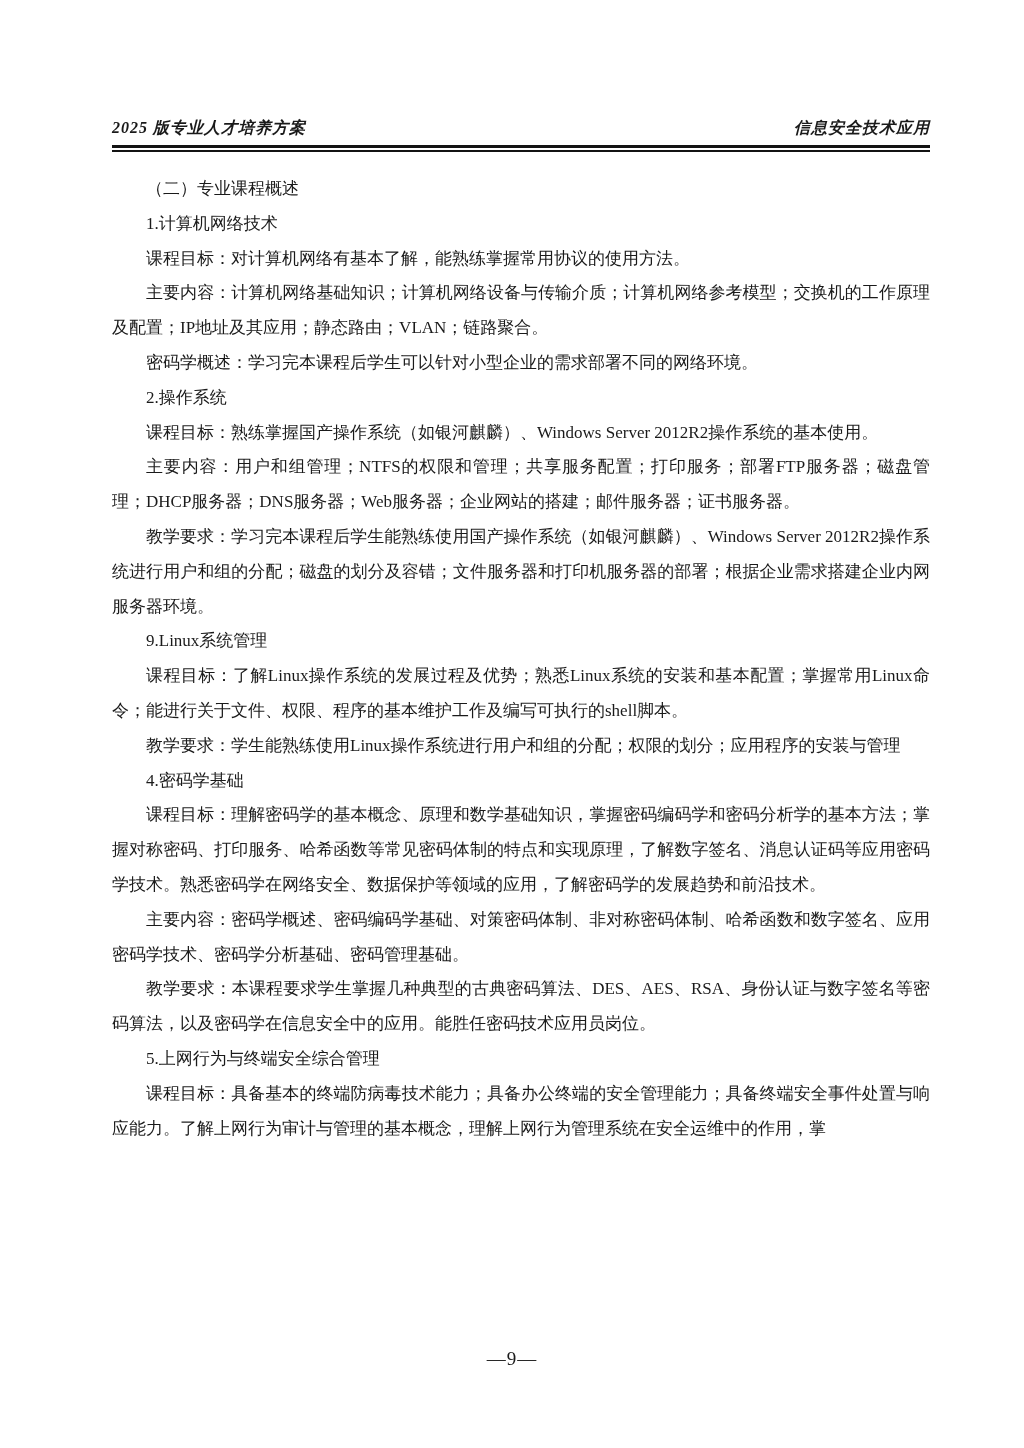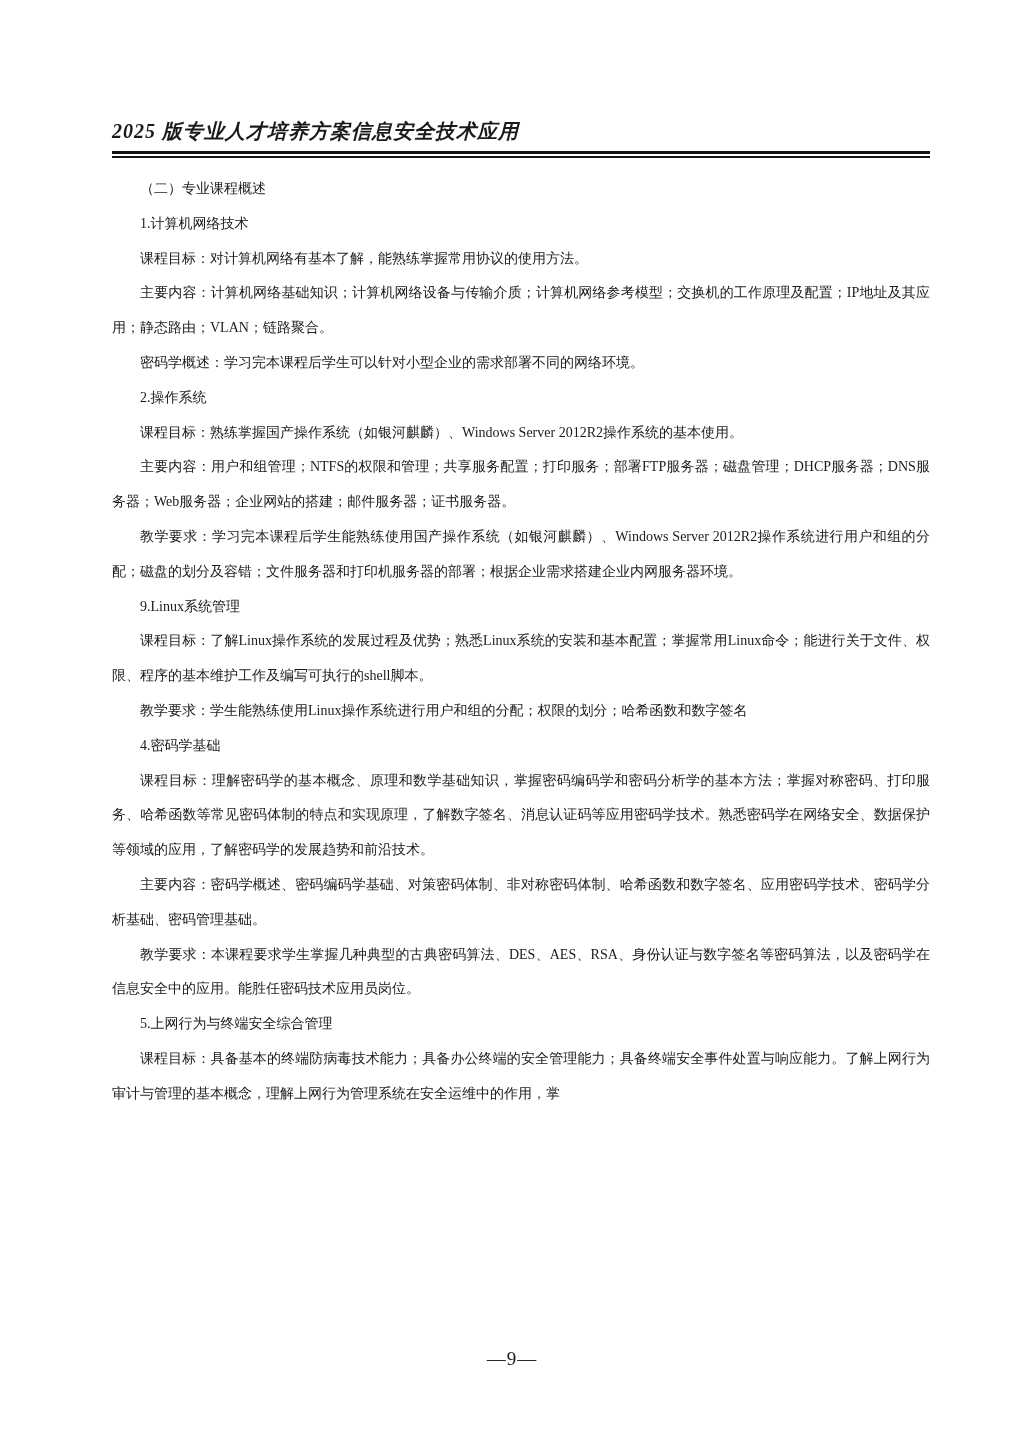--- a/index.html
+++ b/index.html
@@ -17,40 +17,40 @@
     color: #1a1a1a;
   }
   .page-header {
     position: absolute;
     left: 112px;
     width: 818px;
     top: 118px;
   }
   .header-row {
     display: flex;
-    justify-content: flex-start;
+    justify-content: space-between;
     align-items: flex-end;
-    font-size: 20px;
+    font-size: 16px;
     font-weight: bold;
     font-style: italic;
     letter-spacing: 1px;
     white-space: nowrap;
   }
   .header-rule {
     margin-top: 6px;
     height: 2px;
     border-top: 3px solid #131313;
     border-bottom: 2px solid #131313;
   }
   .document-body {
     position: absolute;
     left: 112px;
     width: 818px;
     top: 172px;
-    font-size: 14px;
+    font-size: 17px;
     line-height: 34.8px;
     text-align: justify;
   }
   .para {
     margin: 0;
     padding: 0;
     text-indent: 2em;
   }
   .page-footer {
     position: absolute;
@@ -80,21 +80,21 @@
       <p class="para course">1.计算机网络技术</p>
       <p class="para body">课程目标：对计算机网络有基本了解，能熟练掌握常用协议的使用方法。</p>
       <p class="para body">主要内容：计算机网络基础知识；计算机网络设备与传输介质；计算机网络参考模型；交换机的工作原理及配置；IP地址及其应用；静态路由；VLAN；链路聚合。</p>
       <p class="para body">密码学概述：学习完本课程后学生可以针对小型企业的需求部署不同的网络环境。</p>
       <p class="para course">2.操作系统</p>
       <p class="para body">课程目标：熟练掌握国产操作系统（如银河麒麟）、Windows Server 2012R2操作系统的基本使用。</p>
       <p class="para body">主要内容：用户和组管理；NTFS的权限和管理；共享服务配置；打印服务；部署FTP服务器；磁盘管理；DHCP服务器；DNS服务器；Web服务器；企业网站的搭建；邮件服务器；证书服务器。</p>
       <p class="para body">教学要求：学习完本课程后学生能熟练使用国产操作系统（如银河麒麟）、Windows Server 2012R2操作系统进行用户和组的分配；磁盘的划分及容错；文件服务器和打印机服务器的部署；根据企业需求搭建企业内网服务器环境。</p>
       <p class="para course">9.Linux系统管理</p>
       <p class="para body">课程目标：了解Linux操作系统的发展过程及优势；熟悉Linux系统的安装和基本配置；掌握常用Linux命令；能进行关于文件、权限、程序的基本维护工作及编写可执行的shell脚本。</p>
-      <p class="para body">教学要求：学生能熟练使用Linux操作系统进行用户和组的分配；权限的划分；哈希函数和数字签名</p>
+      <p class="para body">教学要求：学生能熟练使用Linux操作系统进行用户和组的分配；权限的划分；应用程序的安装与管理</p>
       <p class="para course">4.密码学基础</p>
       <p class="para body">课程目标：理解密码学的基本概念、原理和数学基础知识，掌握密码编码学和密码分析学的基本方法；掌握对称密码、打印服务、哈希函数等常见密码体制的特点和实现原理，了解数字签名、消息认证码等应用密码学技术。熟悉密码学在网络安全、数据保护等领域的应用，了解密码学的发展趋势和前沿技术。</p>
       <p class="para body">主要内容：密码学概述、密码编码学基础、对策密码体制、非对称密码体制、哈希函数和数字签名、应用密码学技术、密码学分析基础、密码管理基础。</p>
       <p class="para body">教学要求：本课程要求学生掌握几种典型的古典密码算法、DES、AES、RSA、身份认证与数字签名等密码算法，以及密码学在信息安全中的应用。能胜任密码技术应用员岗位。</p>
       <p class="para course">5.上网行为与终端安全综合管理</p>
       <p class="para body">课程目标：具备基本的终端防病毒技术能力；具备办公终端的安全管理能力；具备终端安全事件处置与响应能力。了解上网行为审计与管理的基本概念，理解上网行为管理系统在安全运维中的作用，掌</p>
     </div>
 
   <div class="page-footer">
     <span>—9—</span>

